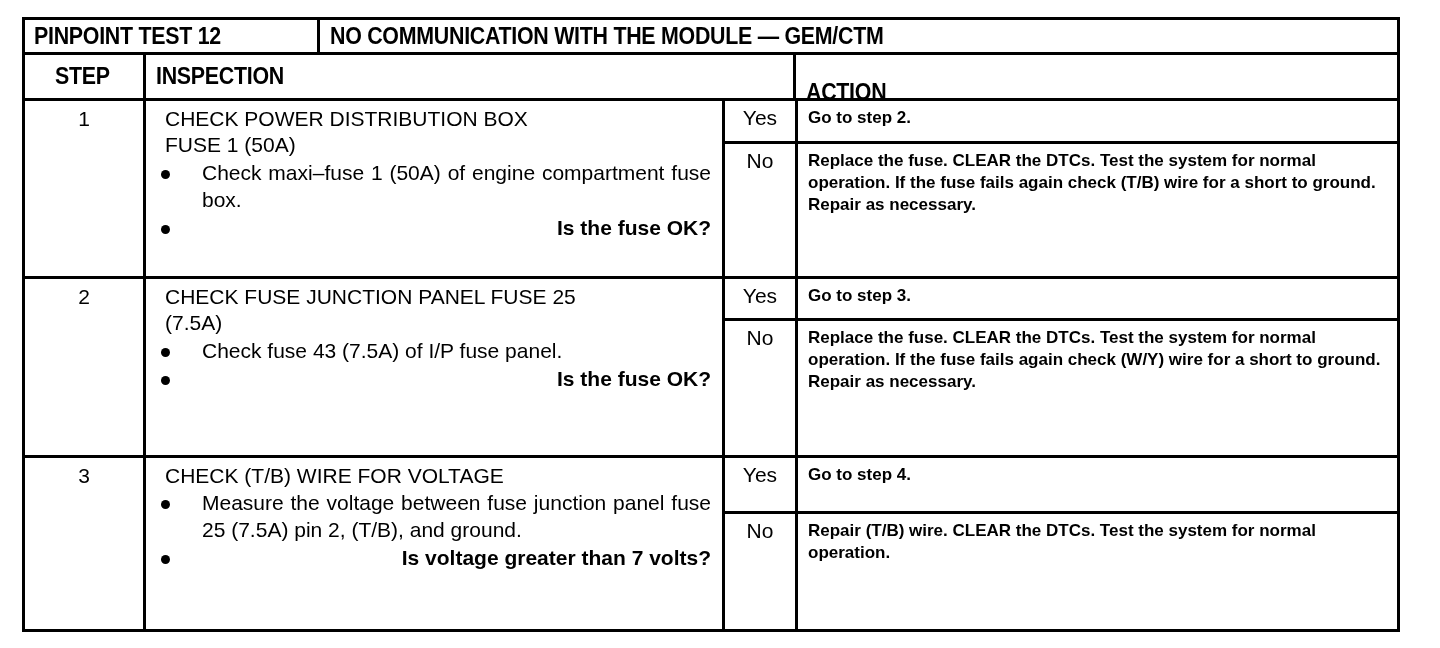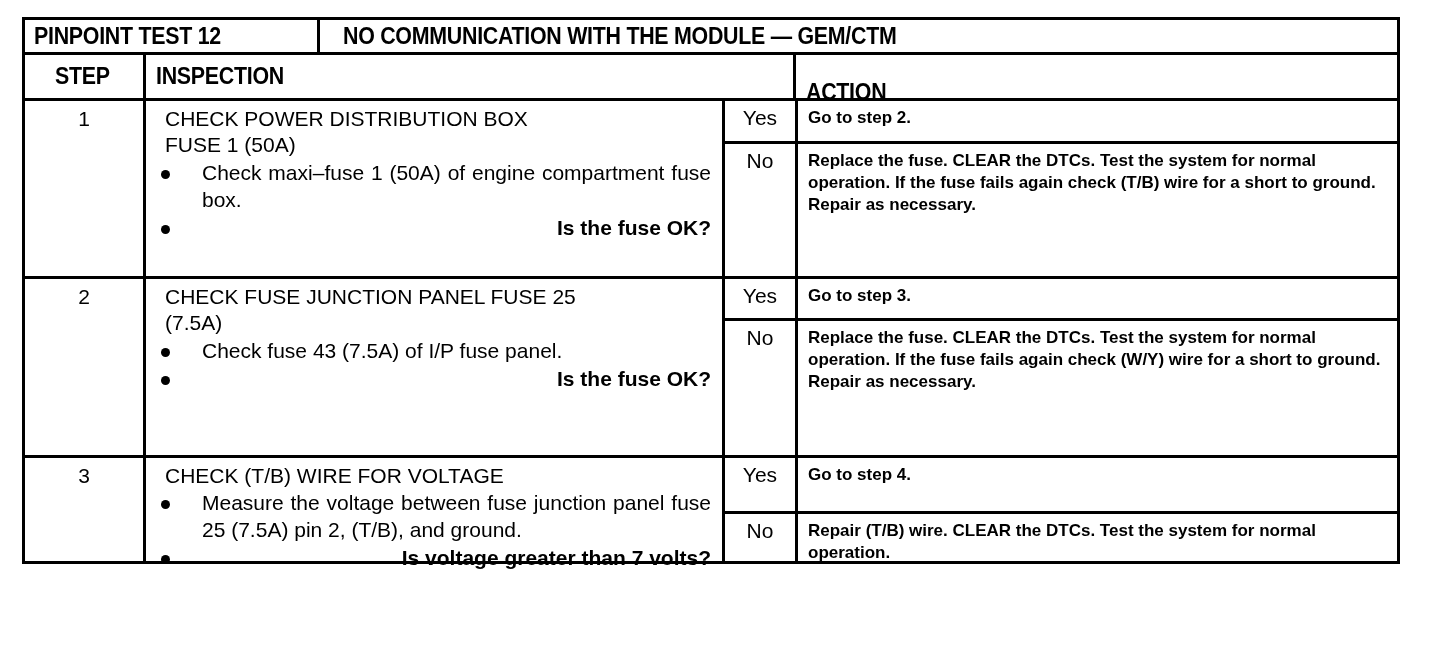--- a/index.html
+++ b/index.html
@@ -22,21 +22,21 @@
     height: 648px;
     background: #ffffff;
   }
 
   
   .table-frame {
     position: absolute;
     left: 22px;
     top: 17px;
     width: 1378px;          
-    height: 547px;          
+    height: 615px;          
     border: 3px solid #000;
     box-sizing: border-box;
     background: #fff;
   }
 
   
   .title-row {
     position: absolute;
     left: 0; top: 0;
     right: 0;
@@ -55,21 +55,21 @@
     align-items: center;
     padding-left: 9px;
   }
   .title-desc {
     position: absolute;
     left: 295px; top: 0;
     right: 0;
     height: 100%;
     display: flex;
     align-items: center;
-    padding-left: 23px;
+    padding-left: 10px;
     box-sizing: border-box;
   }
   .head-text {
     font-weight: bold;
     font-size: 23px;
     letter-spacing: -0.3px;
     transform: scaleX(0.93);
     transform-origin: left center;
     white-space: nowrap;
     line-height: 1;

